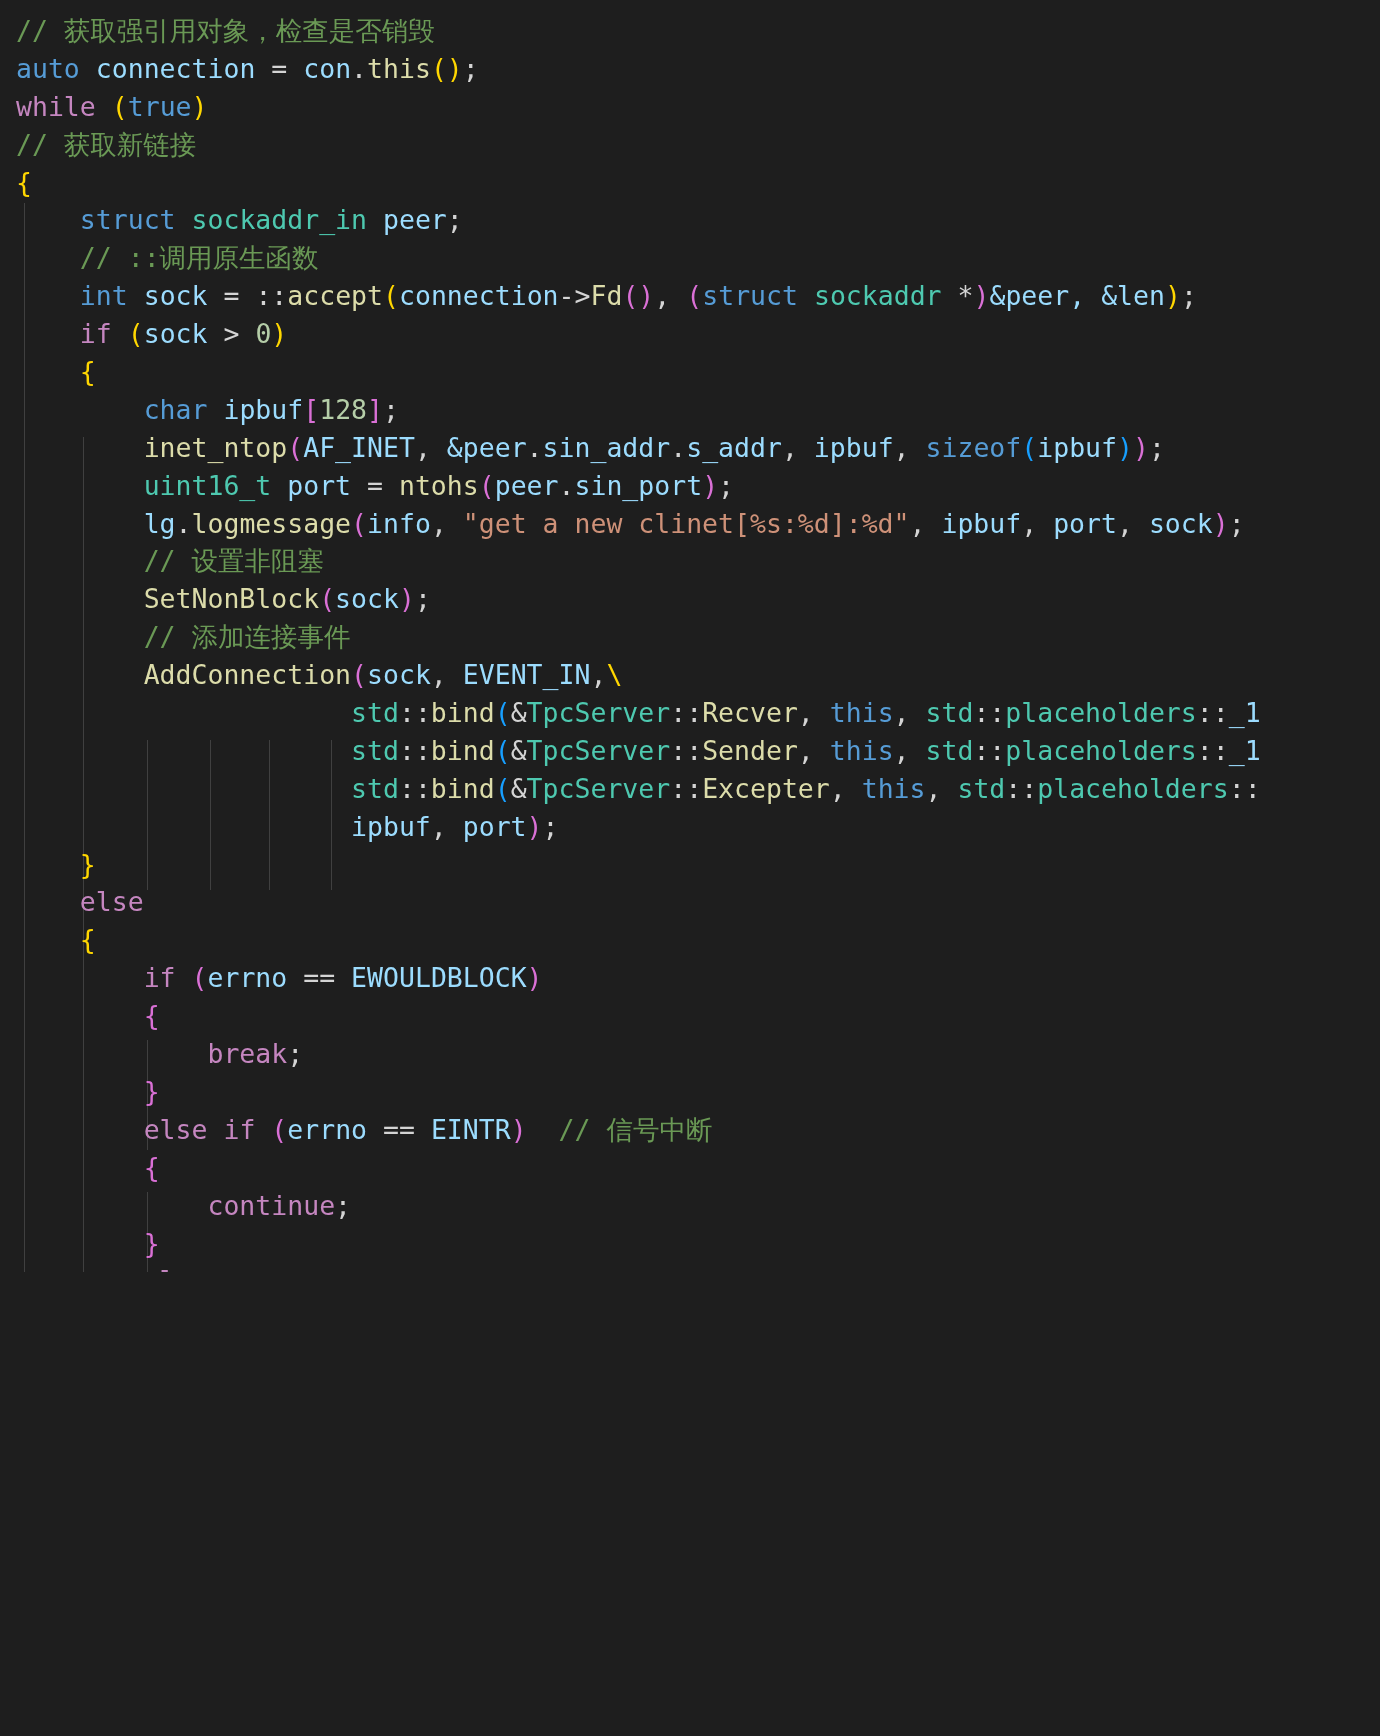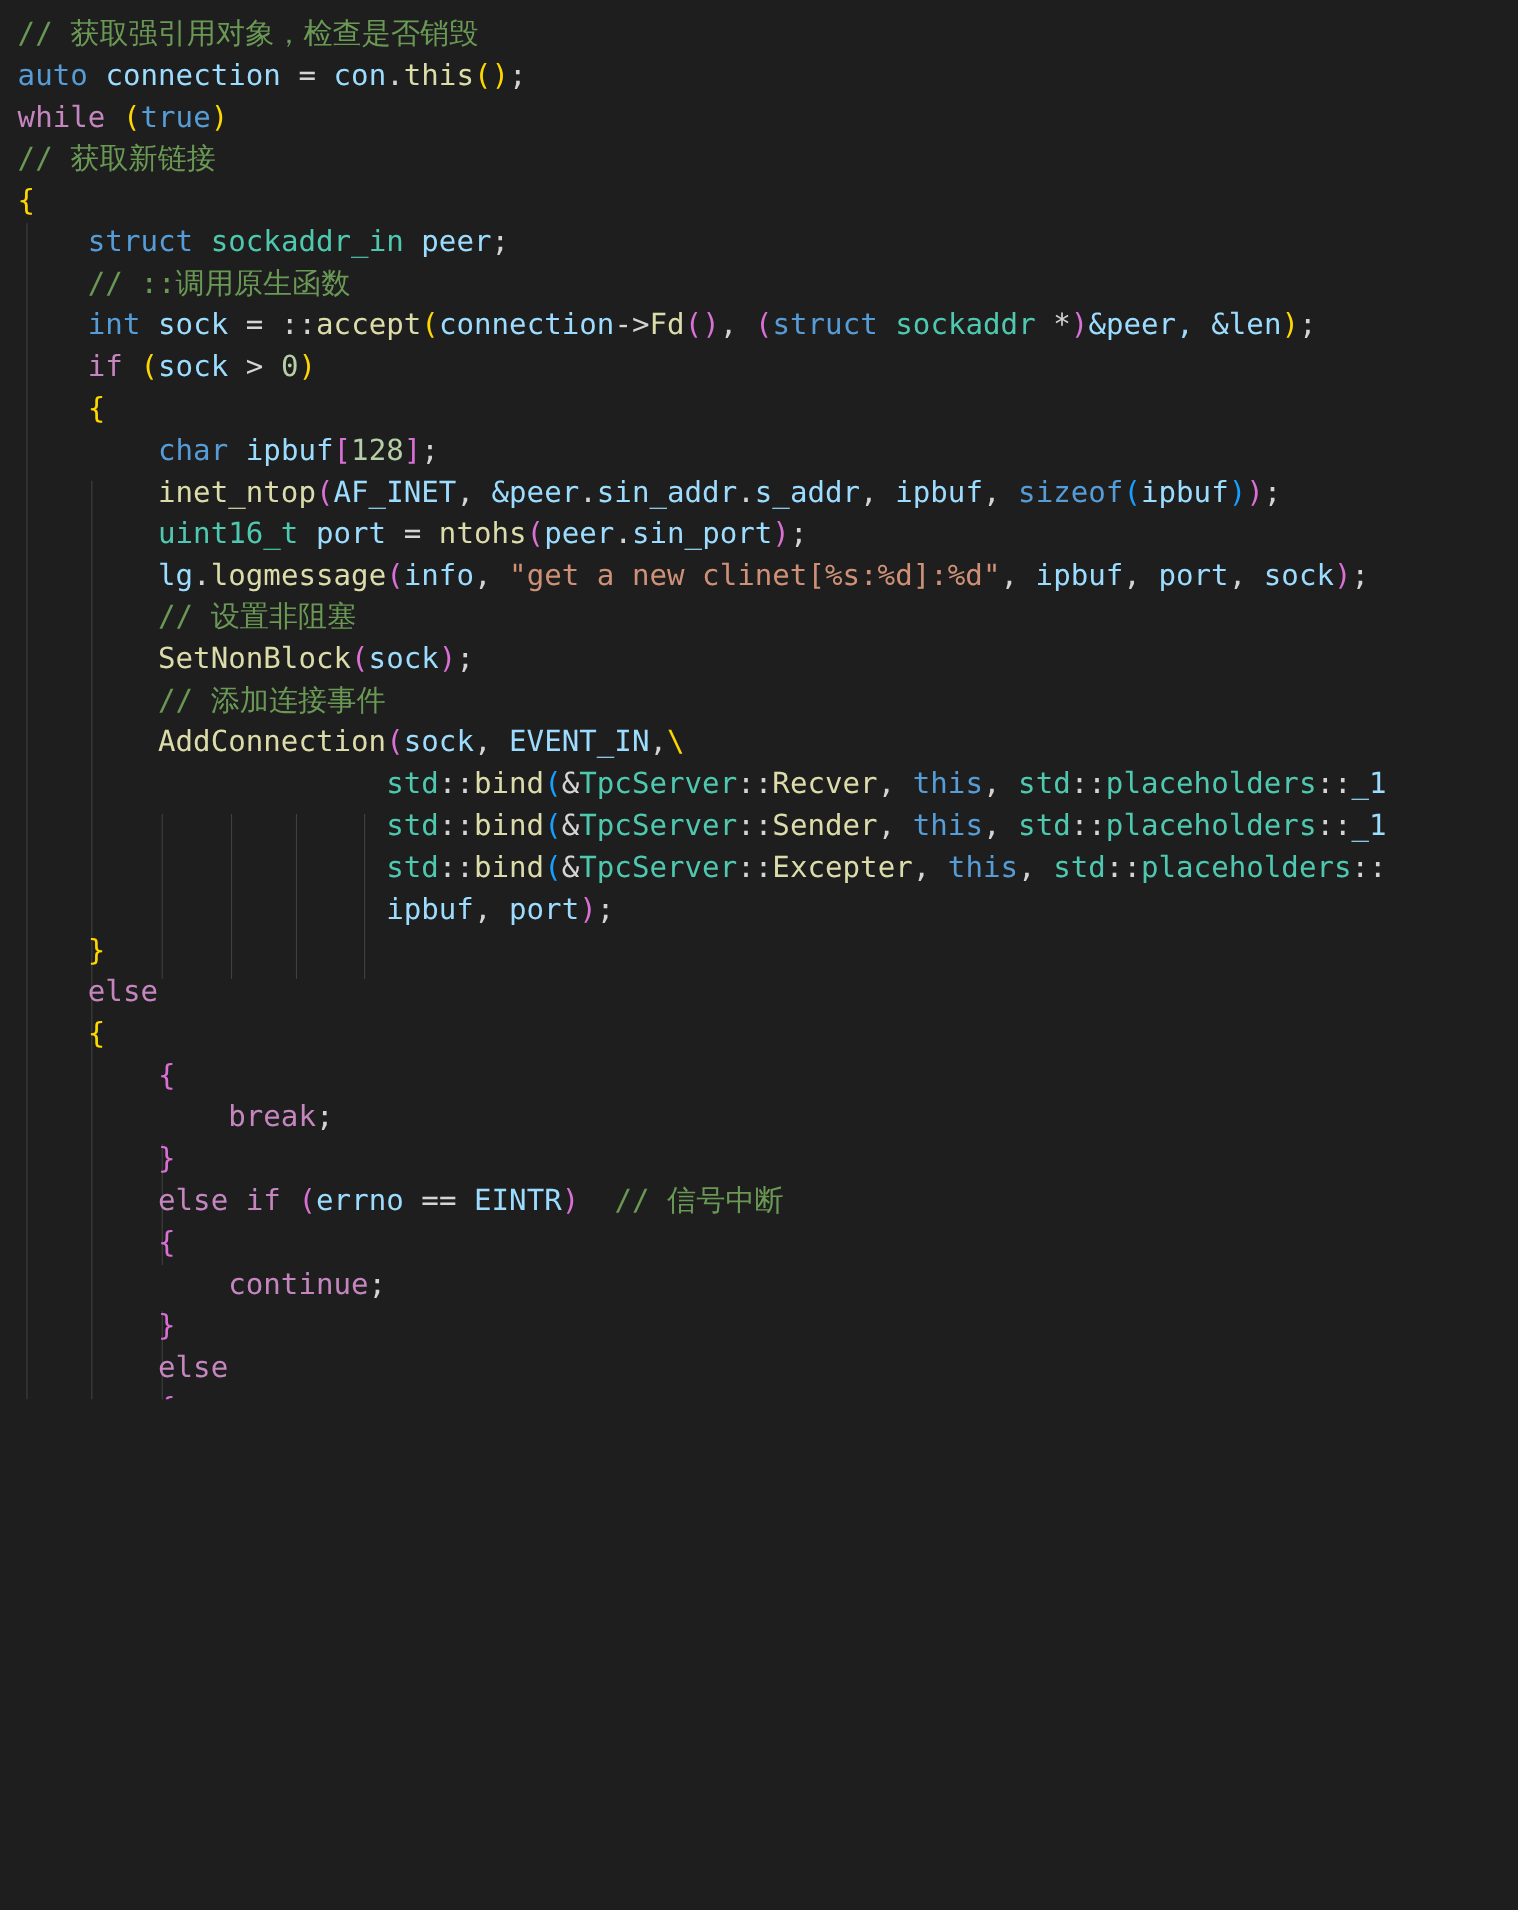--- a/index.html
+++ b/index.html
@@ -104,20 +104,21 @@
       <div class="line"><span class="op">        </span><span class="fn">SetNonBlock</span><span class="b2">(</span><span class="var">sock</span><span class="b2">)</span><span class="op">;</span></div>
       <div class="line"><span class="op">        </span><span class="cmt">// 添加连接事件</span></div>
       <div class="line"><span class="op">        </span><span class="fn">AddConnection</span><span class="b2">(</span><span class="var">sock</span><span class="op">, </span><span class="var">EVENT_IN</span><span class="op">,</span><span class="b1">\</span></div>
       <div class="line"><span class="op">                     </span><span class="typ2">std</span><span class="op">::</span><span class="fn">bind</span><span class="b3">(</span><span class="op">&amp;</span><span class="typ2">TpcServer</span><span class="op">::</span><span class="fn">Recver</span><span class="op">, </span><span class="type">this</span><span class="op">, </span><span class="typ2">std</span><span class="op">::</span><span class="typ2">placeholders</span><span class="op">::</span><span class="var">_1</span></div>
       <div class="line"><span class="op">                     </span><span class="typ2">std</span><span class="op">::</span><span class="fn">bind</span><span class="b3">(</span><span class="op">&amp;</span><span class="typ2">TpcServer</span><span class="op">::</span><span class="fn">Sender</span><span class="op">, </span><span class="type">this</span><span class="op">, </span><span class="typ2">std</span><span class="op">::</span><span class="typ2">placeholders</span><span class="op">::</span><span class="var">_1</span></div>
       <div class="line"><span class="op">                     </span><span class="typ2">std</span><span class="op">::</span><span class="fn">bind</span><span class="b3">(</span><span class="op">&amp;</span><span class="typ2">TpcServer</span><span class="op">::</span><span class="fn">Excepter</span><span class="op">, </span><span class="type">this</span><span class="op">, </span><span class="typ2">std</span><span class="op">::</span><span class="typ2">placeholders</span><span class="op">::</span></div>
       <div class="line"><span class="op">                     </span><span class="var">ipbuf</span><span class="op">, </span><span class="var">port</span><span class="b2">)</span><span class="op">;</span></div>
       <div class="line"><span class="op">    </span><span class="b1">}</span></div>
       <div class="line"><span class="op">    </span><span class="kw">else</span></div>
       <div class="line"><span class="op">    </span><span class="b1">{</span></div>
+      <div class="line"><span class="op">        </span><span class="kw">if</span><span class="op"> </span><span class="b2">(</span><span class="var">errno</span><span class="op"> == </span><span class="var">EWOULDBLOCK</span><span class="b2">)</span></div>
       <div class="line"><span class="op">        </span><span class="b2">{</span></div>
       <div class="line"><span class="op">            </span><span class="kw">break</span><span class="op">;</span></div>
       <div class="line"><span class="op">        </span><span class="b2">}</span></div>
       <div class="line"><span class="op">        </span><span class="kw">else</span><span class="op"> </span><span class="kw">if</span><span class="op"> </span><span class="b2">(</span><span class="var">errno</span><span class="op"> == </span><span class="var">EINTR</span><span class="b2">)</span><span class="op">  </span><span class="cmt">// 信号中断</span></div>
       <div class="line"><span class="op">        </span><span class="b2">{</span></div>
       <div class="line"><span class="op">            </span><span class="kw">continue</span><span class="op">;</span></div>
       <div class="line"><span class="op">        </span><span class="b2">}</span></div>
       <div class="line"><span class="op">        </span><span class="kw">else</span></div>
       <div class="line"><span class="op">        </span><span class="b2">{</span></div>
       <div class="line"><span class="op">            </span><span class="kw">break</span><span class="op">;</span></div>

